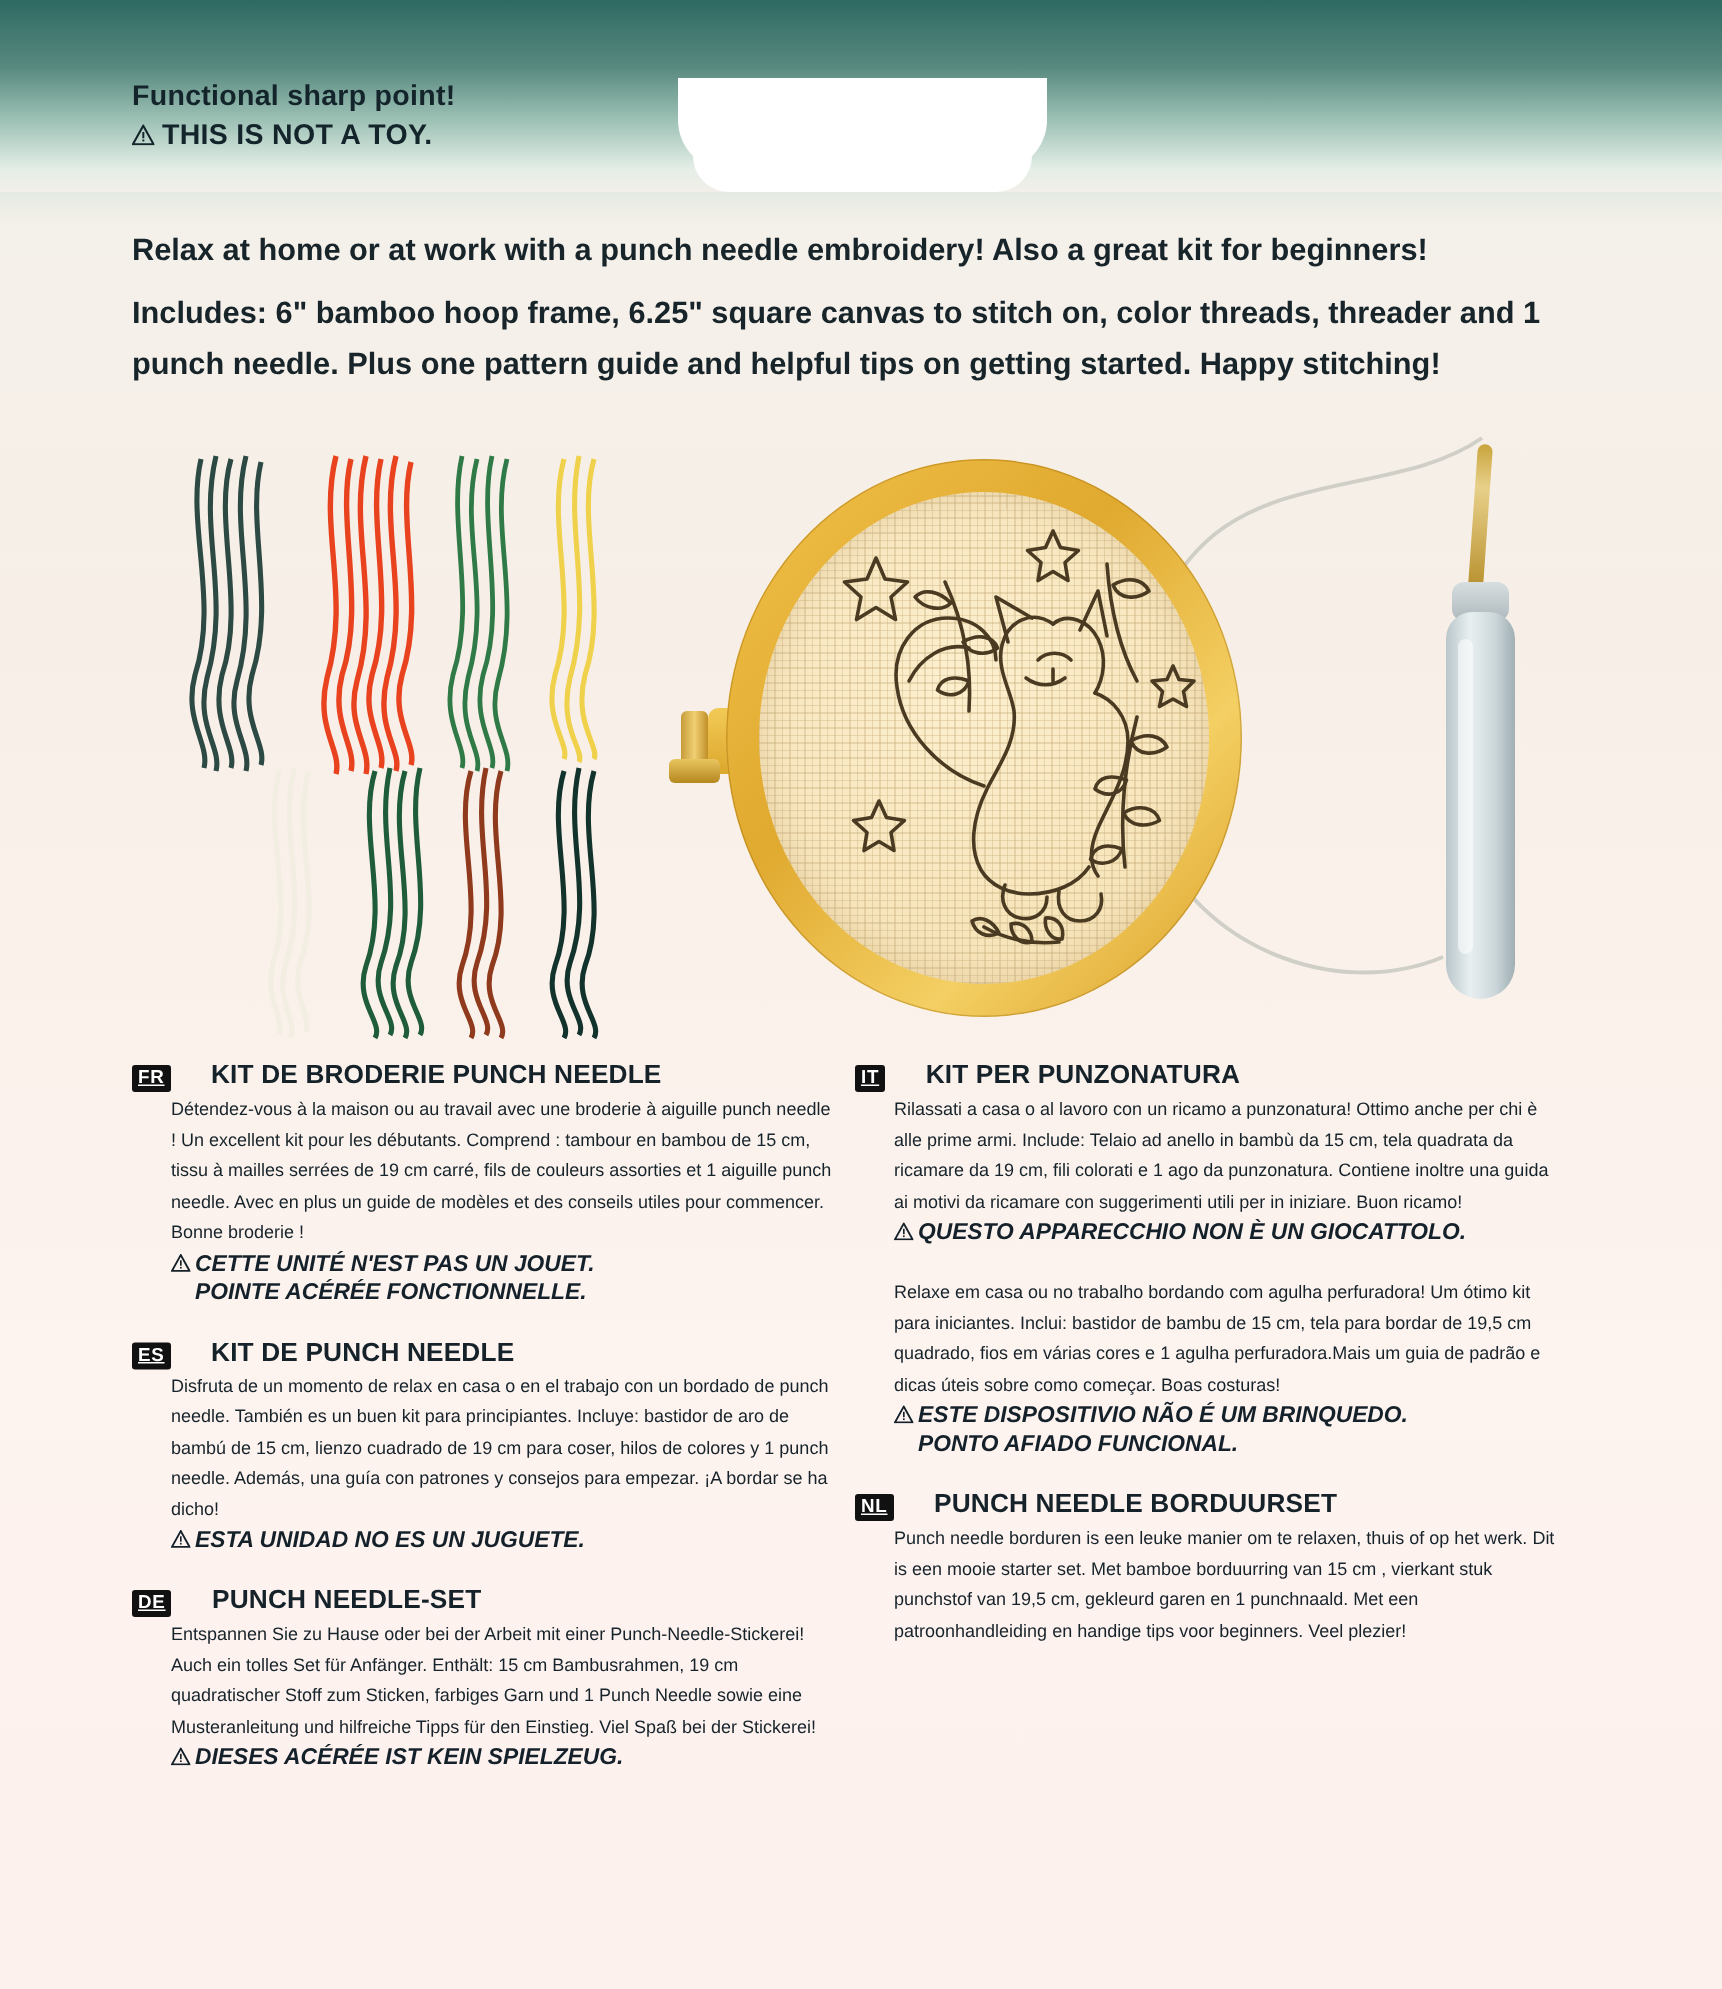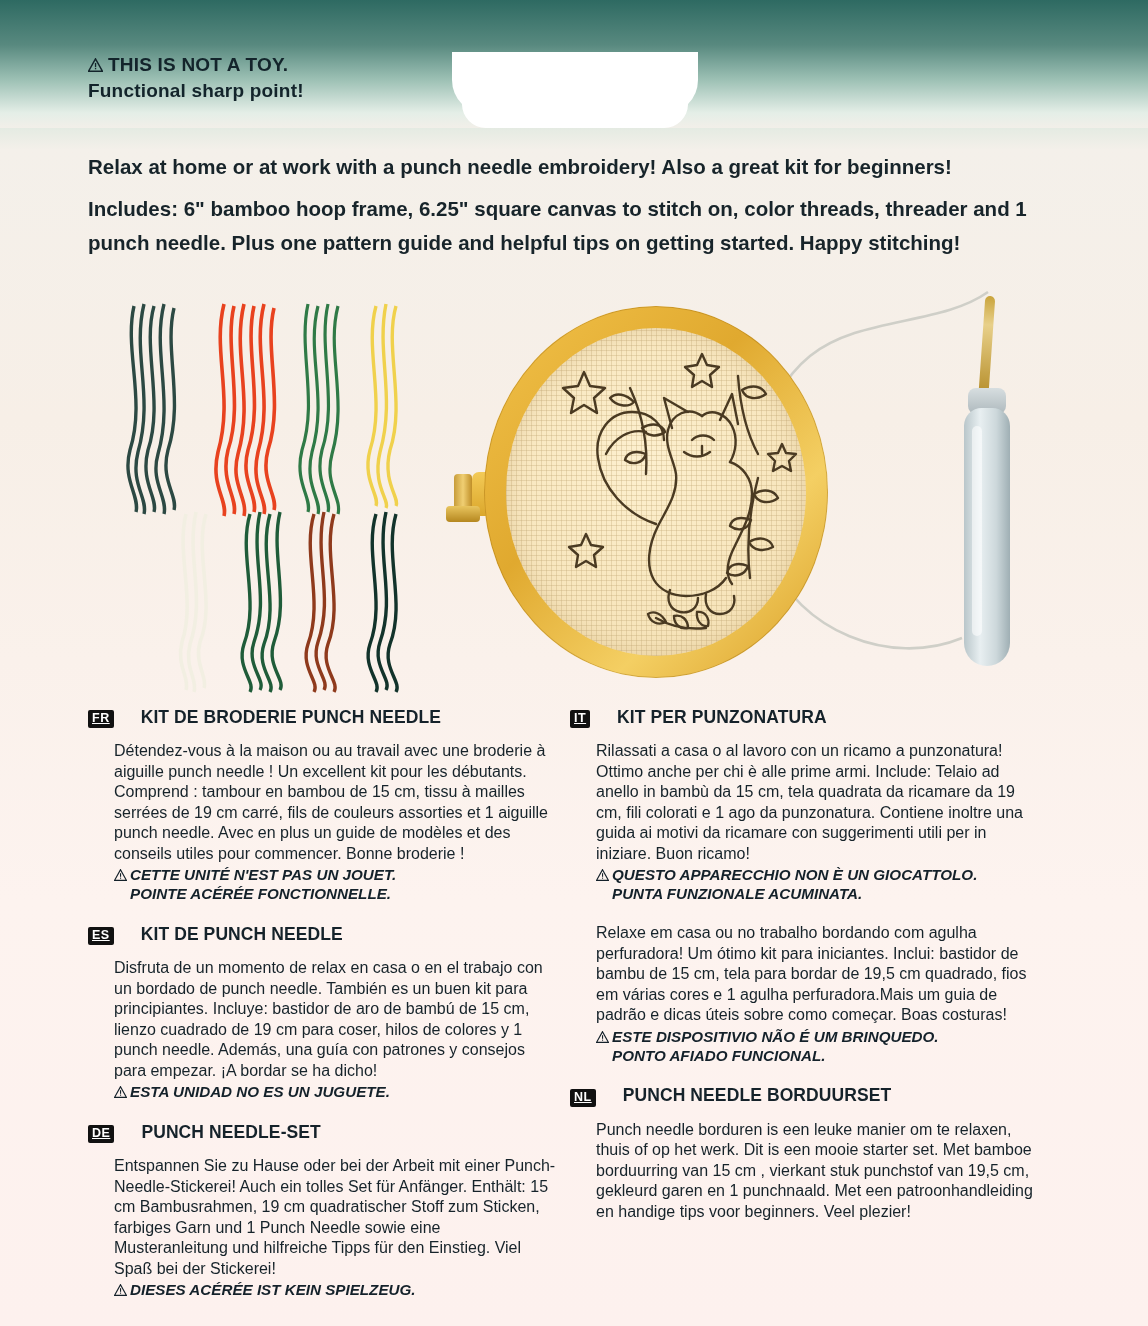--- a/index.html
+++ b/index.html
@@ -146,21 +146,21 @@
     pointer-events:none;
   }
 
   
   .langs { position:absolute; left:0; top:706px; width:1148px; }
   .col { position:absolute; top:0; width:470px; }
   .col.left { left:88px; }
   .col.right { left:570px; }
 
   .block { margin-bottom:20px; }
-  .blk-head { display:flex; align-items:center; gap:7px; }
+  .blk-head { display:flex; align-items:flex-start; gap:7px; }
   .flag {
     display:inline-block;
     background:#111;
     color:#fff;
     font-weight:bold;
     font-size:12.5px;
     line-height:15px;
     padding:1px 4px 2px 4px;
     border-radius:2px;
     margin-top:4px;
@@ -170,24 +170,24 @@
   }
   .title {
     font-weight:bold;
     font-size:17.5px;
     line-height:21px;
     color:#15222a;
     letter-spacing:.1px;
     padding-left:20px;
   }
   .body {
-    font-size:16px;
+    font-size:12px;
     line-height:20.5px;
     color:#16232a;
-    margin-top:13px;
+    margin-top:1px;
     margin-left:26px;
   }
   .warn {
     margin-left:26px;
     margin-top:1px;
     font-weight:bold;
     font-size:15.2px;
     line-height:19px;
     color:#14212a;
     font-style:italic;
@@ -198,30 +198,30 @@
 </head>
 <body>
 
 <div class="package">
 
   <div class="topband"></div>
   <div class="hanger"></div>
   <div class="hanger-slot"></div>
 
   <div class="not-toy">
+    <span class="ln">Functional sharp point!</span>
     <span class="ln">
       <span class="warn-tri">
         <svg width="15" height="14" viewBox="0 0 15 14">
             <polygon points="7.5,0.8 14.4,13.2 0.6,13.2" fill="none" stroke="#13242b" stroke-width="1.4"></polygon>
             <rect x="6.9" y="5" width="1.3" height="4.2" fill="#13242b"></rect>
             <rect x="6.9" y="10" width="1.3" height="1.3" fill="#13242b"></rect>
           </svg>
       </span><span>THIS IS NOT A TOY.</span>
     </span>
-    <span class="ln">Functional sharp point!</span>
   </div>
 
   <div class="lede">Relax at home or at work with a punch needle embroidery! Also a great kit for beginners!</div>
   <div class="includes">Includes: 6" bamboo hoop frame, 6.25" square canvas to stitch on, color threads, threader and 1 punch needle. Plus one pattern guide and helpful tips on getting started. Happy stitching!</div>
 
   <div class="photo">
 
     <svg width="300" height="230" style="position:absolute;left:120px;top:14px;">
       <g stroke="#22413b" stroke-width="3.4" fill="none" opacity=".95">
         <path d="M14 6 C4 50, 26 100, 10 150 C2 180, 20 196, 16 212"></path>
@@ -412,21 +412,20 @@
         </div>
         <div class="body">Rilassati a casa o al lavoro con un ricamo a punzonatura! Ottimo anche per chi è alle prime armi. Include: Telaio ad anello in bambù da 15 cm, tela quadrata da ricamare da 19 cm, fili colorati e 1 ago da punzonatura. Contiene inoltre una guida ai motivi da ricamare con suggerimenti utili per in iniziare. Buon ricamo!</div>
         <div class="warn">
           <span class="tri">
             <svg width="13" height="12" viewBox="0 0 13 12">
                 <polygon points="6.5,0.7 12.4,11.3 0.6,11.3" fill="none" stroke="#14212a" stroke-width="1.2"></polygon>
                 <rect x="6" y="4.2" width="1.1" height="3.6" fill="#14212a"></rect>
                 <rect x="6" y="8.6" width="1.1" height="1.1" fill="#14212a"></rect>
               </svg>
           </span><span>QUESTO APPARECCHIO NON È UN GIOCATTOLO.</span>
-          <span class="l2">PUNTA FUNZIONALE ACUMINATA.</span>
         </div>
       </div>
 
       <div class="block">
         <div class="body">Relaxe em casa ou no trabalho bordando com agulha perfuradora! Um ótimo kit para iniciantes. Inclui: bastidor de bambu de 15 cm, tela para bordar de 19,5 cm quadrado, fios em várias cores e 1 agulha perfuradora.Mais um guia de padrão e dicas úteis sobre como começar. Boas costuras!</div>
         <div class="warn">
           <span class="tri">
             <svg width="13" height="12" viewBox="0 0 13 12">
                 <polygon points="6.5,0.7 12.4,11.3 0.6,11.3" fill="none" stroke="#14212a" stroke-width="1.2"></polygon>
                 <rect x="6" y="4.2" width="1.1" height="3.6" fill="#14212a"></rect>

